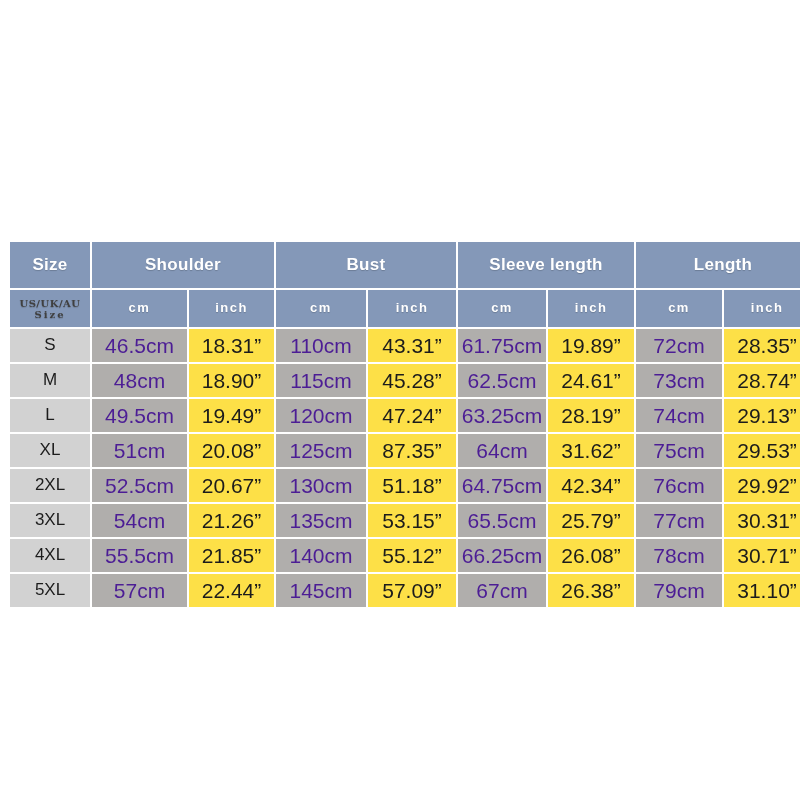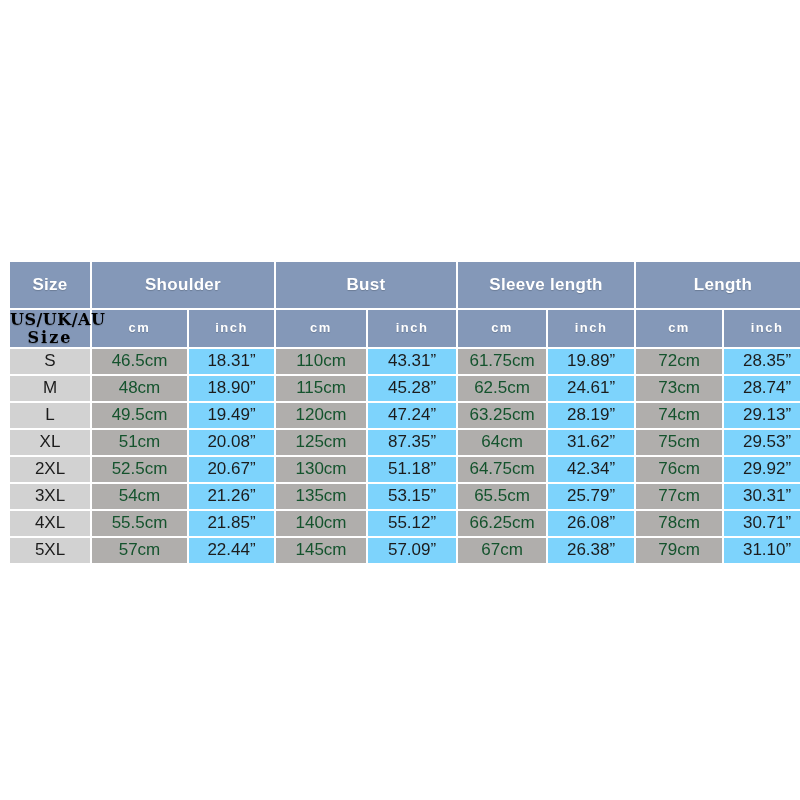--- a/index.html
+++ b/index.html
@@ -11,21 +11,21 @@
     width: 800px;
     height: 800px;
     font-family: "Liberation Sans", sans-serif;
     position: relative;
     overflow: hidden;
   }
 
   #size-chart-wrap {
     position: absolute;
     left: 8px;
-    top: 260px;
+    top: 240px;
     width: 786px;
   }
 
   table.size-chart {
     width: 100%;
     border-collapse: separate;
     border-spacing: 2px 2px;
     table-layout: fixed;
   }
 
@@ -55,50 +55,50 @@
     font-family: Liberation Sans, sans-serif;
     font-size: 13px;
     font-weight: bold;
     height: 37px;
     letter-spacing: 1.5px;
     text-shadow: 0 1px 1px rgba(0,0,0,0.18);
   }
 
   .hdr-sizekey {
     background: #8498b8;
-    color: #000000;
+    color: #404040;
     font-family: "DejaVu Serif", "Liberation Serif", serif;
-    font-size: 16px;
+    font-size: 10px;
     font-weight: bold;
     height: 37px;
     letter-spacing: 0.5px;
     line-height: 1.35;
     text-shadow: 0 1px 1px rgba(0,0,0,0.18);
   }
   .hdr-sizekey .k2 {
     letter-spacing: 2px;
   }
 
   
   .cell-size {
     background: #d2d2d2;
     color: #1c1c1c;
     font-size: 17px;
     height: 25px;
   }
   .cell-cm {
     background: #b0aeac;
-    color: #14532d;
-    font-size: 17px;
-    height: 25px;
+    color: #4c1d95;
+    font-size: 21px;
+    height: 33px;
   }
   .cell-inch {
-    background: #7dd3fc;
+    background: #fde047;
     color: #1c1c1c;
-    font-size: 17px;
+    font-size: 21px;
     height: 25px;
   }
 </style>
 </head>
 <body>
 
 <div id="size-chart-wrap">
   <table class="size-chart">
     <colgroup>
       <col style="width:80px">

